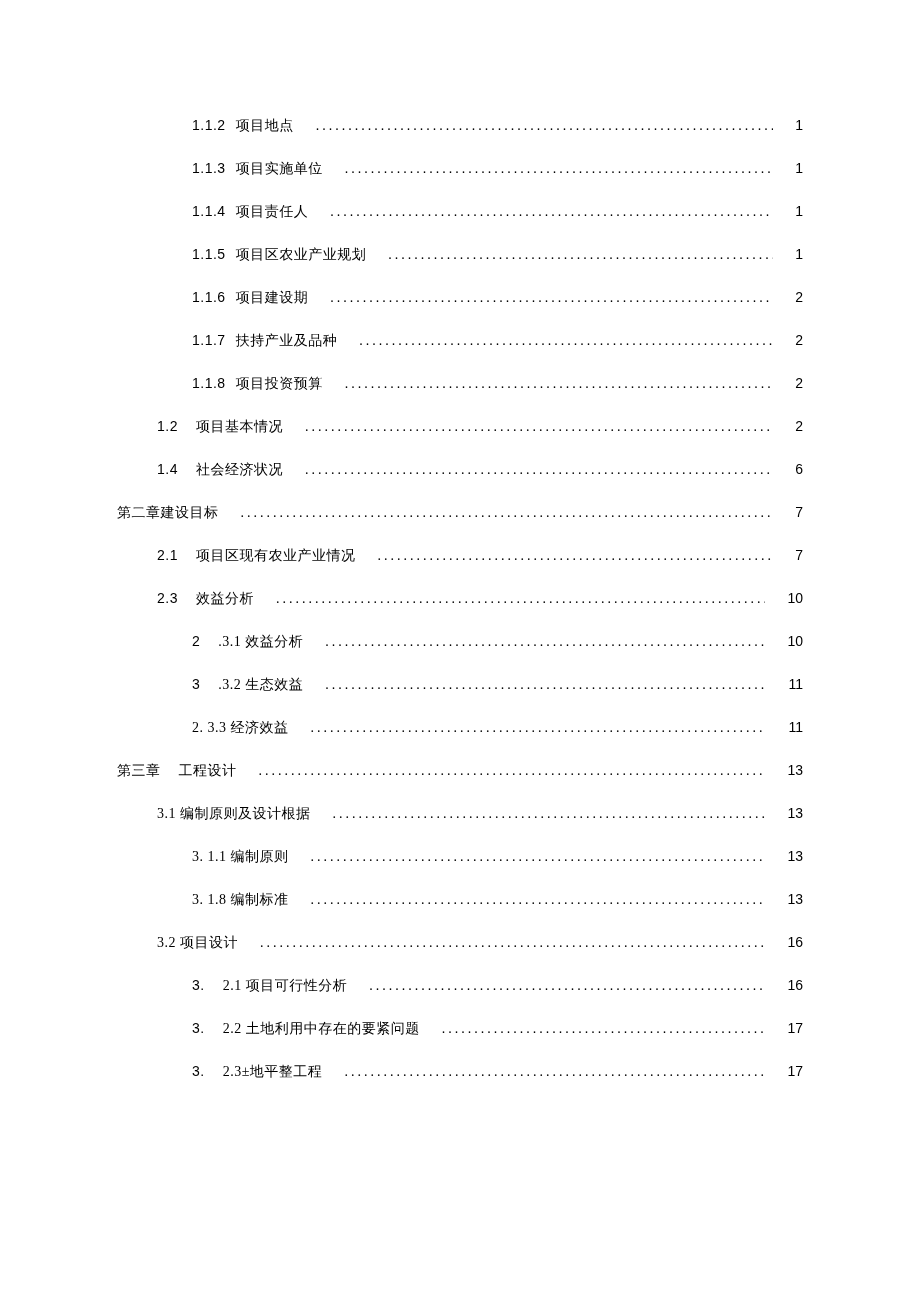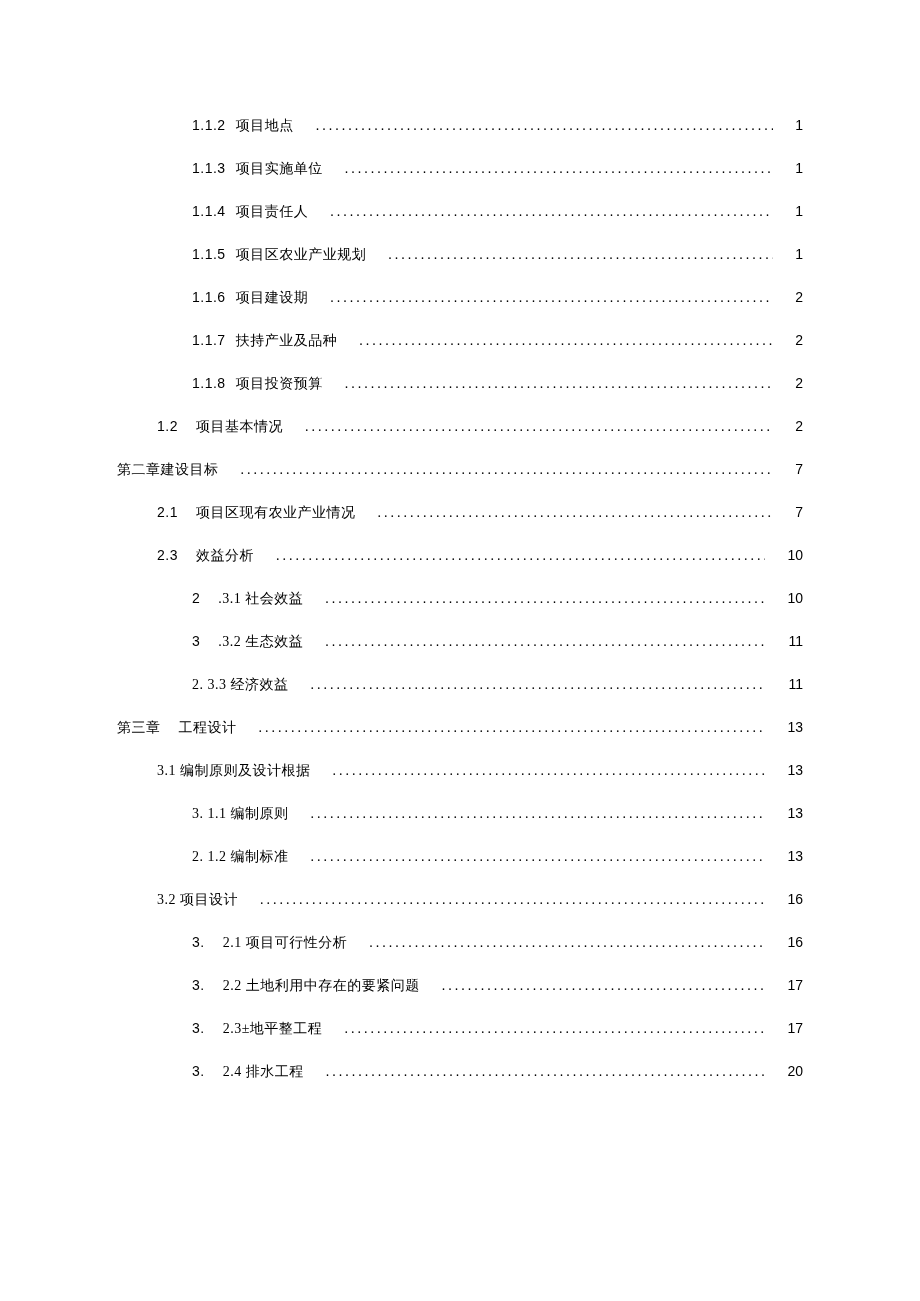--- a/index.html
+++ b/index.html
@@ -99,37 +99,42 @@
     <div class="toc-entry level-3">
       <span class="toc-label"><span class="num">1.1.8</span><span>项目投资预算</span></span>
       <span class="toc-leader"></span>
       <span class="toc-page">2</span>
     </div>
     <div class="toc-entry level-2">
       <span class="toc-label"><span class="num-wide">1.2</span><span>项目基本情况</span></span>
       <span class="toc-leader"></span>
       <span class="toc-page">2</span>
     </div>
+    <div class="toc-entry level-2">
+      <span class="toc-label"><span class="num-wide">1.4</span><span>社会经济状况</span></span>
+      <span class="toc-leader"></span>
+      <span class="toc-page">6</span>
+    </div>
     <div class="toc-entry level-1">
       <span class="toc-label"><span>第二章建设目标</span></span>
       <span class="toc-leader"></span>
       <span class="toc-page">7</span>
     </div>
     <div class="toc-entry level-2">
       <span class="toc-label"><span class="num-wide">2.1</span><span>项目区现有农业产业情况</span></span>
       <span class="toc-leader"></span>
       <span class="toc-page">7</span>
     </div>
     <div class="toc-entry level-2">
       <span class="toc-label"><span class="num-wide">2.3</span><span>效益分析</span></span>
       <span class="toc-leader"></span>
       <span class="toc-page">10</span>
     </div>
     <div class="toc-entry level-3">
-      <span class="toc-label"><span class="num-wide">2</span><span>.3.1 社会效益</span></span>
+      <span class="toc-label"><span class="num-wide">2</span><span>.3.1 效益分析</span></span>
       <span class="toc-leader"></span>
       <span class="toc-page">10</span>
     </div>
     <div class="toc-entry level-3">
       <span class="toc-label"><span class="num-wide">3</span><span>.3.2 生态效益</span></span>
       <span class="toc-leader"></span>
       <span class="toc-page">11</span>
     </div>
     <div class="toc-entry level-3">
       <span class="toc-label"><span>2. 3.3 经济效益</span></span>
@@ -145,21 +150,21 @@
       <span class="toc-label"><span>3.1 编制原则及设计根据</span></span>
       <span class="toc-leader"></span>
       <span class="toc-page">13</span>
     </div>
     <div class="toc-entry level-3">
       <span class="toc-label"><span>3. 1.1 编制原则</span></span>
       <span class="toc-leader"></span>
       <span class="toc-page">13</span>
     </div>
     <div class="toc-entry level-3">
-      <span class="toc-label"><span>2. 1.2 编制标准</span></span>
+      <span class="toc-label"><span>3. 1.8 编制标准</span></span>
       <span class="toc-leader"></span>
       <span class="toc-page">13</span>
     </div>
     <div class="toc-entry level-2">
       <span class="toc-label"><span>3.2 项目设计</span></span>
       <span class="toc-leader"></span>
       <span class="toc-page">16</span>
     </div>
     <div class="toc-entry level-3">
       <span class="toc-label"><span class="num-wide">3.</span><span>2.1 项目可行性分析</span></span>
@@ -169,18 +174,13 @@
     <div class="toc-entry level-3">
       <span class="toc-label"><span class="num-wide">3.</span><span>2.2 土地利用中存在的要紧问题</span></span>
       <span class="toc-leader"></span>
       <span class="toc-page">17</span>
     </div>
     <div class="toc-entry level-3">
       <span class="toc-label"><span class="num-wide">3.</span><span>2.3±地平整工程</span></span>
       <span class="toc-leader"></span>
       <span class="toc-page">17</span>
     </div>
-    <div class="toc-entry level-3">
-      <span class="toc-label"><span class="num-wide">3.</span><span>2.4 排水工程</span></span>
-      <span class="toc-leader"></span>
-      <span class="toc-page">20</span>
-    </div>
   </div>
 
 </body></html>

